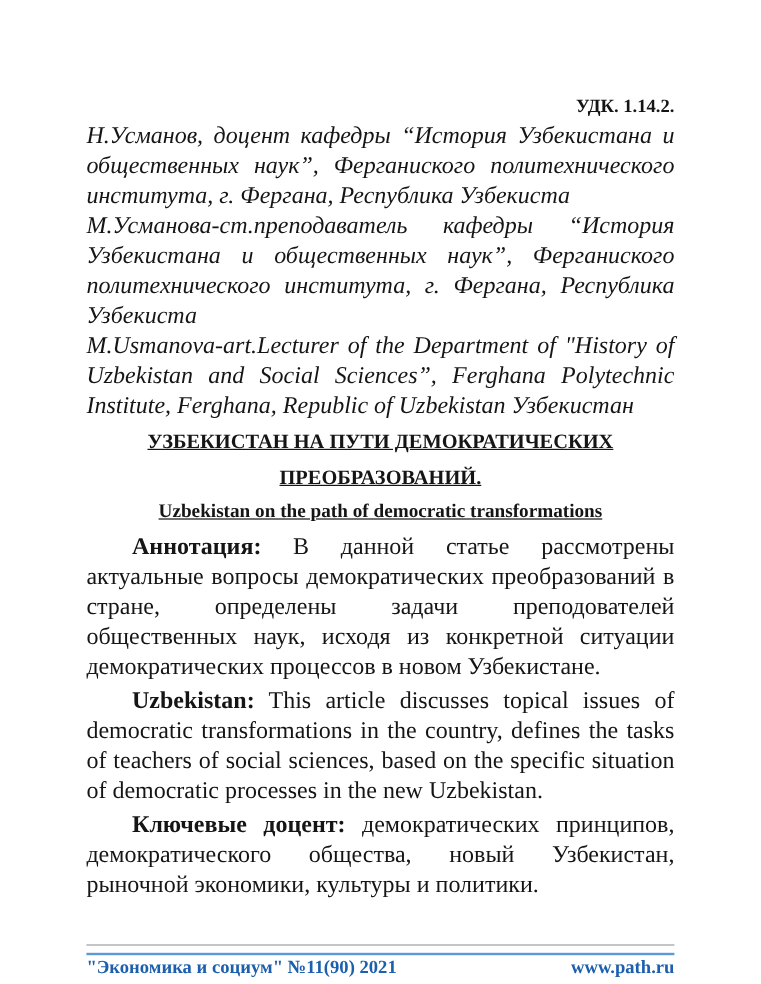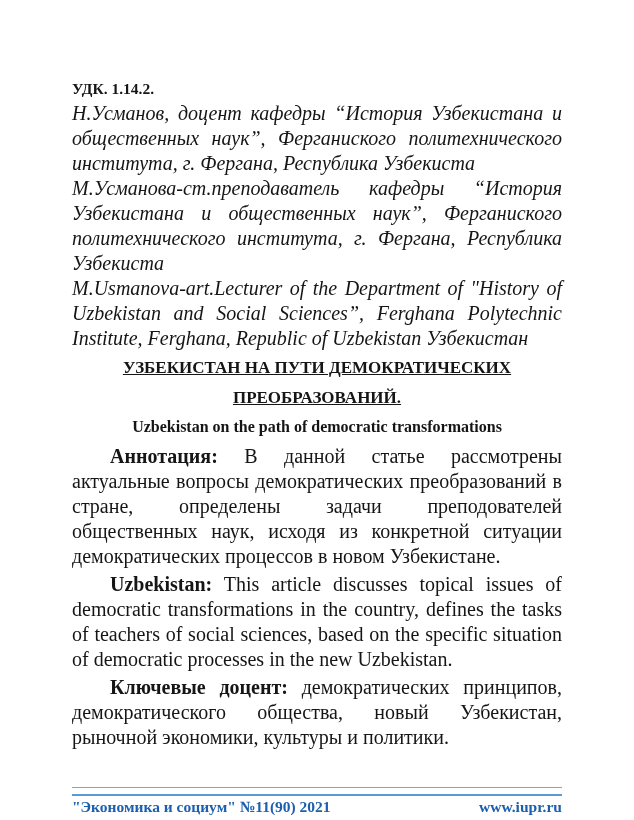--- a/index.html
+++ b/index.html
@@ -29,37 +29,39 @@
   }
   .body-text {
     font-size: 20px;
     line-height: 25px;
     text-align: justify;
   }
   .udc {
     font-size: 15.5px;
     line-height: 25px;
     font-weight: bold;
+    text-align: right;
   }
   .author-par {
     font-style: italic;
   }
   .title-ru {
     font-size: 17px;
     line-height: 30px;
     font-weight: bold;
     text-align: center;
     margin-top: 2px;
     text-decoration: underline;
   }
   .title-en {
     font-size: 16px;
     line-height: 28px;
     font-weight: bold;
     text-align: center;
+    text-decoration: underline;
   }
   .indent-par {
     text-indent: 38px;
     margin-top: 3px;
   }
   .label-bold {
     font-weight: bold;
     font-style: normal;
   }
   .footer {
@@ -109,16 +111,16 @@
 
     <p class="body-text indent-par"><span class="label-bold">Ключевые доцент:</span> <span>демократических принципов, демократического общества, новый Узбекистан, рыночной экономики, культуры и политики.</span></p>
 
   </div>
 
   <div class="footer">
     <div class="rule-grey"></div>
     <div class="rule-blue"></div>
     <div class="footer-row">
       <span>"Экономика и социум" №11(90) 2021</span>
-      <span>www.iupr.ru</span>
+      <span>www.path.ru</span>
     </div>
   </div>
 </div>
 
 </body></html>

